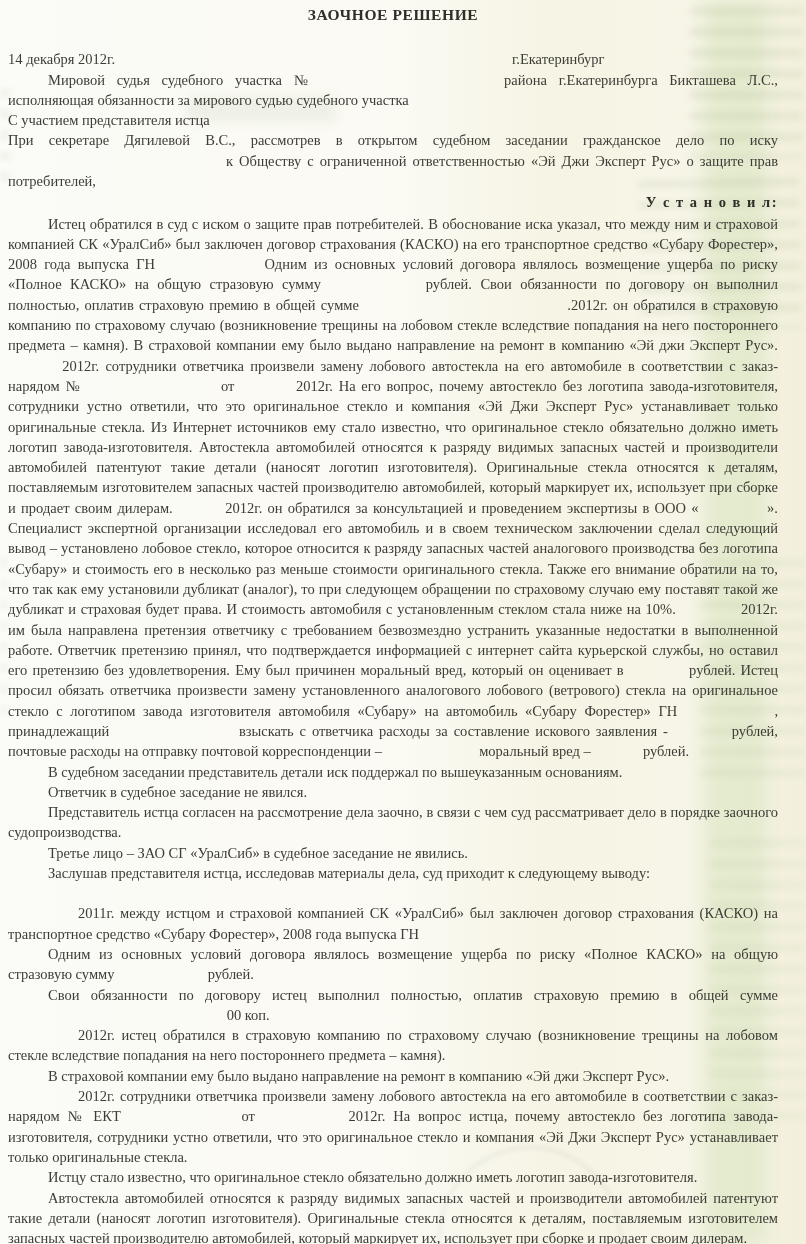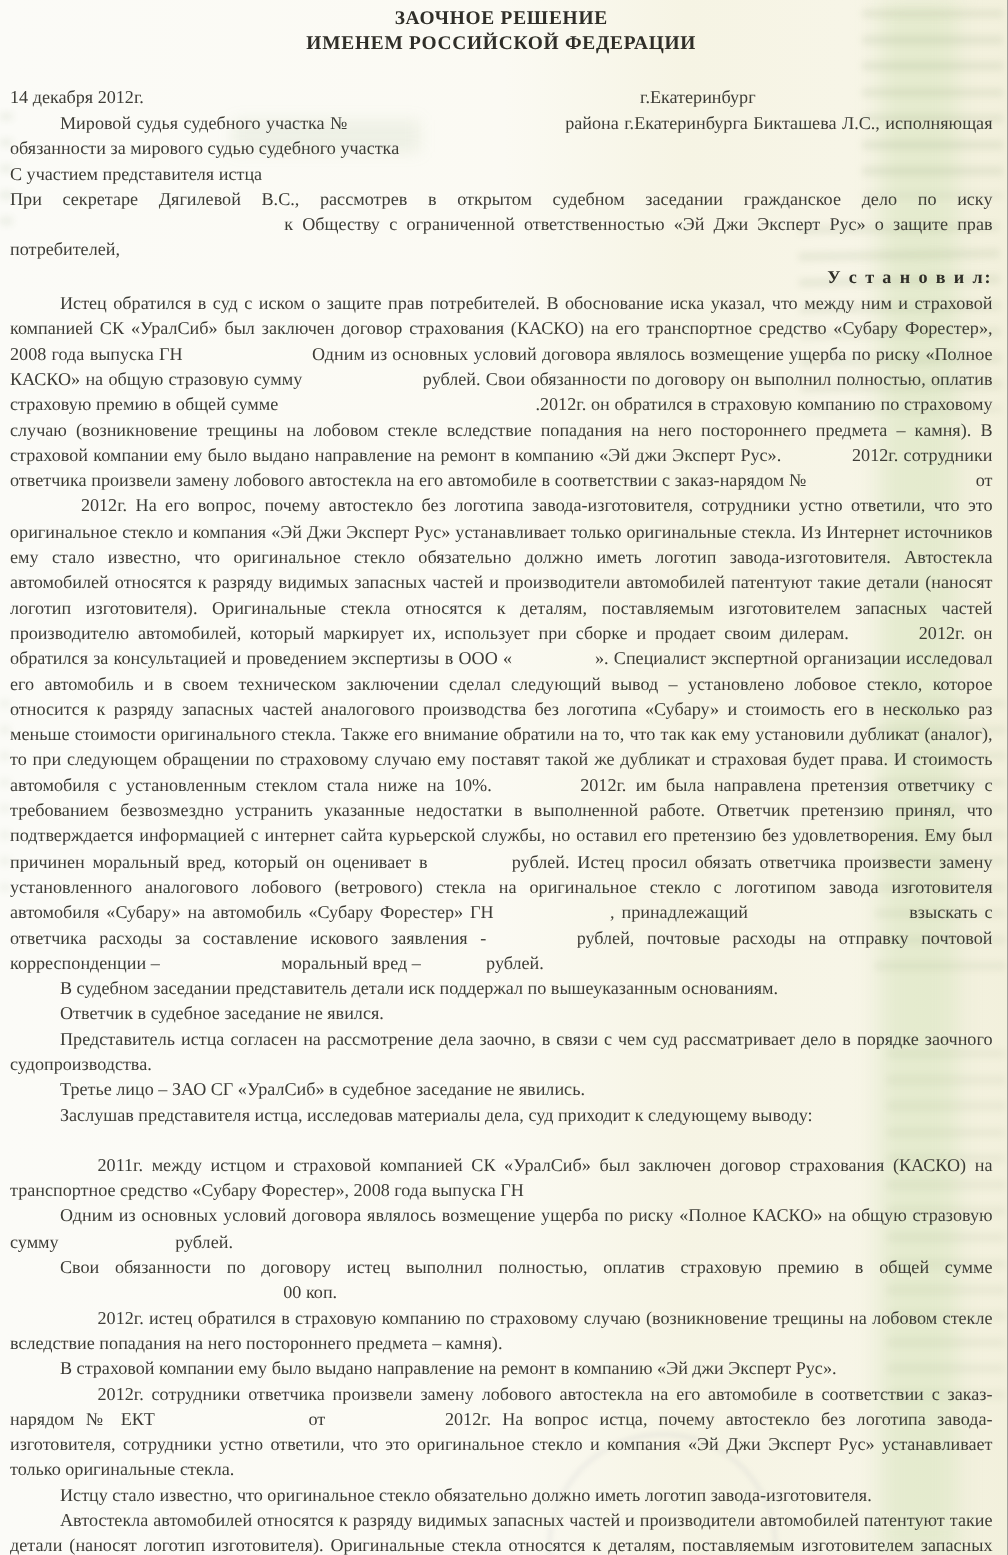--- a/index.html
+++ b/index.html
@@ -24,21 +24,21 @@
   .b3{left:700px;top:560px;width:104px;height:230px;opacity:.35;}
   .b4{left:710px;top:840px;width:94px;height:280px;opacity:.3;}
   .b5{left:0px;top:90px;width:10px;height:90px;opacity:.45;}
   .b6{left:0px;top:560px;width:8px;height:160px;opacity:.35;}
   .stamp{position:absolute;left:438px;top:1146px;width:178px;height:178px;border-radius:50%;
     border:3px solid rgba(110,120,150,0.10);filter:blur(2px);}
   .smudge-tl{position:absolute;left:186px;top:96px;width:150px;height:26px;
     background:rgba(150,170,120,0.12);filter:blur(6px);}
 
   .content{position:absolute;left:0;top:0;width:806px;height:1244px;
-    padding:5px 12px 0 8px;box-sizing:border-box;}
+    padding:5px 28px 0 8px;box-sizing:border-box;}
   .title{ text-align:center;font-weight:bold;color:#2f2e28;
     font-size:15.5px;line-height:19.5px;letter-spacing:0.6px;}
   .date-row{position:relative;margin-top:24px;height:21px;}
   .city{position:absolute;left:504px;top:0;}
   .ustanovil{text-align:right;font-weight:bold;color:#2f2e28;
     letter-spacing:1.5px;margin:1px 0 1px 0;}
   p{margin:0;text-align:justify;text-indent:40px;}
   p.ti0{text-indent:0;}
   .gap{display:inline-block;height:2px;}
   .spacer{height:20px;}
@@ -53,21 +53,20 @@
   <div class="bleed b2"></div>
   <div class="bleed b3"></div>
   <div class="bleed b4"></div>
   <div class="bleed b5"></div>
   <div class="bleed b6"></div>
   <div class="smudge-tl"></div>
   <div class="stamp"></div>
 
   <div class="content">
     <div class="title">ЗАОЧНОЕ  РЕШЕНИЕ</div>
-    <div class="title">ИМЕНЕМ  РОССИЙСКОЙ  ФЕДЕРАЦИИ</div>
 
     <div class="date-row">
       <span>14 декабря 2012г.</span>
       <span class="city">г.Екатеринбург</span>
     </div>
 
     <div id="intro">
         <p>Мировой судья судебного участка № <span class="gap" style="width: 165px;"></span> района г.Екатеринбурга Бикташева Л.С., исполняющая обязанности за мирового судью судебного участка <span class="gap" style="width: 180px;"></span></p>
         <p class="ti0">С участием представителя истца <span class="gap" style="width: 120px;"></span></p>
         <p class="ti0">При секретаре Дягилевой В.С., рассмотрев в открытом судебном заседании гражданское дело по иску <span class="gap" style="width: 212px;"></span> к Обществу с ограниченной ответственностью «Эй Джи Эксперт Рус»  о защите прав потребителей,</p>

